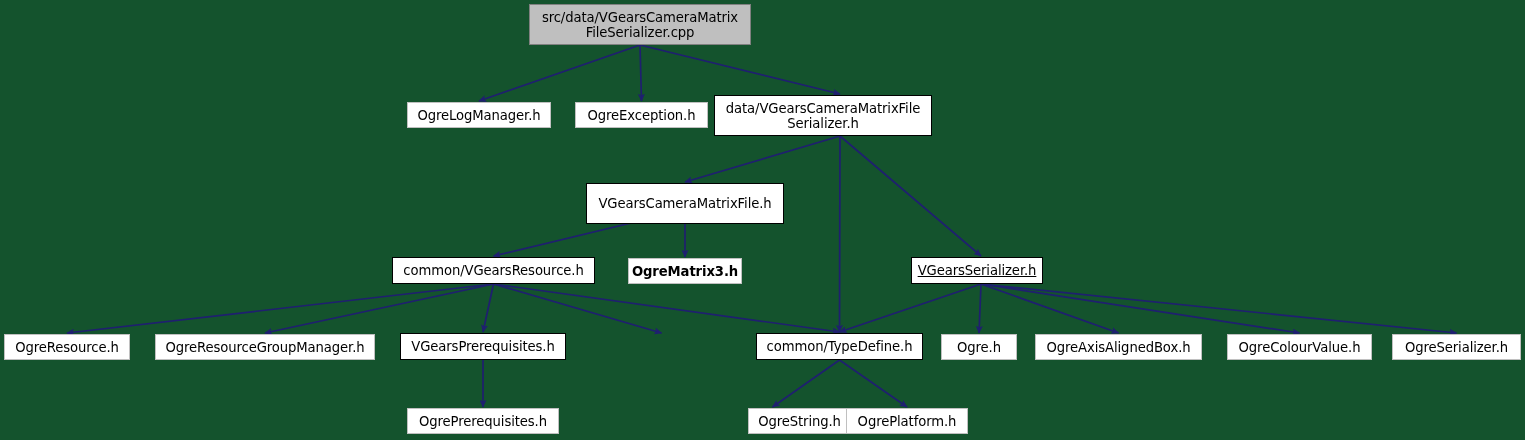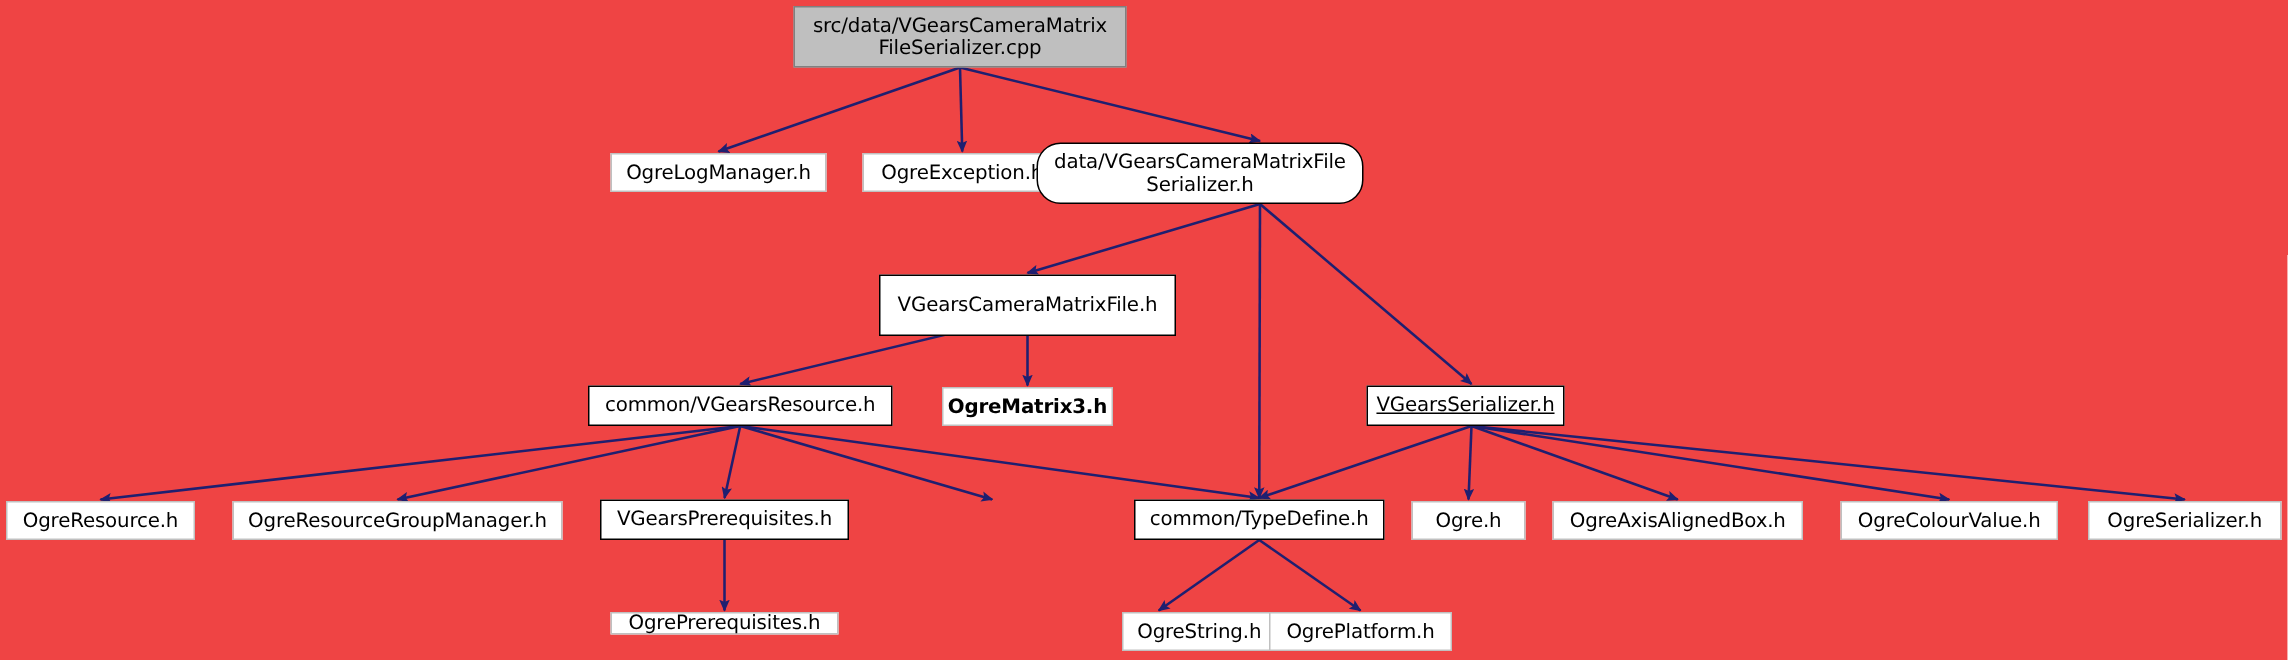--- a/index.html
+++ b/index.html
@@ -4,21 +4,21 @@
 <style>
   html, body {
     margin: 0;
     padding: 0;
     background: #ffffff;
   }
   #graph {
     position: relative;
     width: 1525px;
     height: 440px;
-    background: #ef4444;
+    background: #14532d;
     font-family: "DejaVu Sans", "Liberation Sans", sans-serif;
     overflow: hidden;
   }
   #edge-layer {
     position: absolute;
     left: 0;
     top: 0;
     width: 1525px;
     height: 440px;
     pointer-events: none;
@@ -75,30 +75,30 @@
       <line x1="981" y1="284" x2="1299.5" y2="333" stroke="#1f1f70" stroke-width="1.7" marker-end="url(#arrowhead)"></line>
       <line x1="981" y1="284" x2="1456.5" y2="333" stroke="#1f1f70" stroke-width="1.7" marker-end="url(#arrowhead)"></line>
       <line x1="483" y1="360" x2="483" y2="407" stroke="#1f1f70" stroke-width="1.7" marker-end="url(#arrowhead)"></line>
       <line x1="839.5" y1="360" x2="772.5" y2="407" stroke="#1f1f70" stroke-width="1.7" marker-end="url(#arrowhead)"></line>
       <line x1="839.5" y1="360" x2="907" y2="407" stroke="#1f1f70" stroke-width="1.7" marker-end="url(#arrowhead)"></line>
     </svg>
 <div class="node root" style="left: 529px; top: 4px; width: 222px; height: 41px;">src/data/VGearsCameraMatrix
 FileSerializer.cpp</div>
     <div class="node" style="left: 407px; top: 102px; width: 144px; height: 26px;">OgreLogManager.h</div>
     <div class="node" style="left: 575px; top: 102px; width: 133px; height: 26px;">OgreException.h</div>
-    <div class="node internal" style="left: 691px; top: 95px; width: 218px; height: 41px; border-radius: 16px;">data/VGearsCameraMatrixFile
+    <div class="node internal" style="left: 714px; top: 95px; width: 218px; height: 41px;">data/VGearsCameraMatrixFile
 Serializer.h</div>
     <div class="node internal" style="left: 586px; top: 183px; width: 198px; height: 41px;">VGearsCameraMatrixFile.h</div>
     <div class="node internal" style="left: 392px; top: 257px; width: 203px; height: 27px;">common/VGearsResource.h</div>
     <div class="node" style="left: 628px; top: 258px; width: 114px; height: 26px; font-weight: bold;">OgreMatrix3.h</div>
     <div class="node internal" style="left: 911px; top: 257px; width: 132px; height: 27px; text-decoration: underline;">VGearsSerializer.h</div>
     <div class="node" style="left: 4px; top: 334px; width: 126px; height: 26px;">OgreResource.h</div>
     <div class="node internal" style="left: 400px; top: 333px; width: 166px; height: 27px;">VGearsPrerequisites.h</div>
     <div class="node" style="left: 155px; top: 334px; width: 220px; height: 26px;">OgreResourceGroupManager.h</div>
     <div class="node internal" style="left: 756px; top: 333px; width: 167px; height: 27px;">common/TypeDefine.h</div>
     <div class="node" style="left: 941px; top: 334px; width: 76px; height: 26px;">Ogre.h</div>
     <div class="node" style="left: 1035px; top: 334px; width: 167px; height: 26px;">OgreAxisAlignedBox.h</div>
     <div class="node" style="left: 1227px; top: 334px; width: 145px; height: 26px;">OgreColourValue.h</div>
     <div class="node" style="left: 1392px; top: 334px; width: 129px; height: 26px;">OgreSerializer.h</div>
-    <div class="node" style="left: 407px; top: 408px; width: 152px; height: 15px;">OgrePrerequisites.h</div>
+    <div class="node" style="left: 407px; top: 408px; width: 152px; height: 26px;">OgrePrerequisites.h</div>
     <div class="node" style="left: 721px; top: 408px; width: 103px; height: 26px; margin-left: 27px;">OgreString.h</div>
     <div class="node" style="left: 846px; top: 408px; width: 122px; height: 26px;">OgrePlatform.h</div>
   </div>
 
 </body></html>

